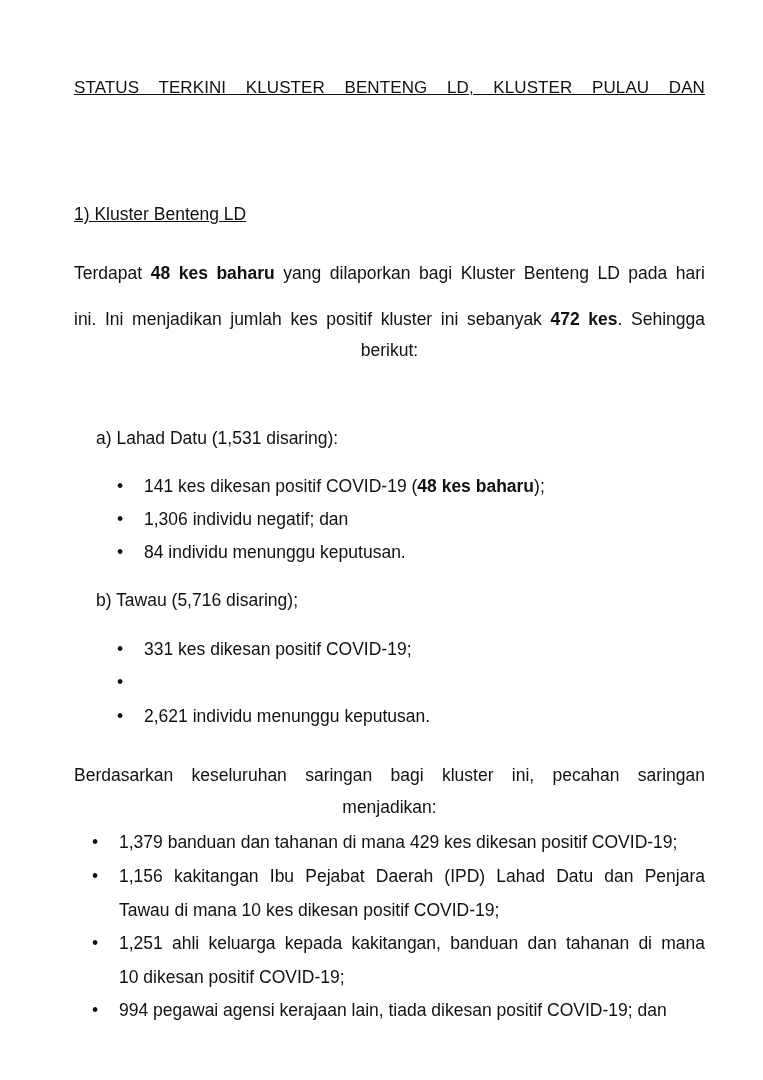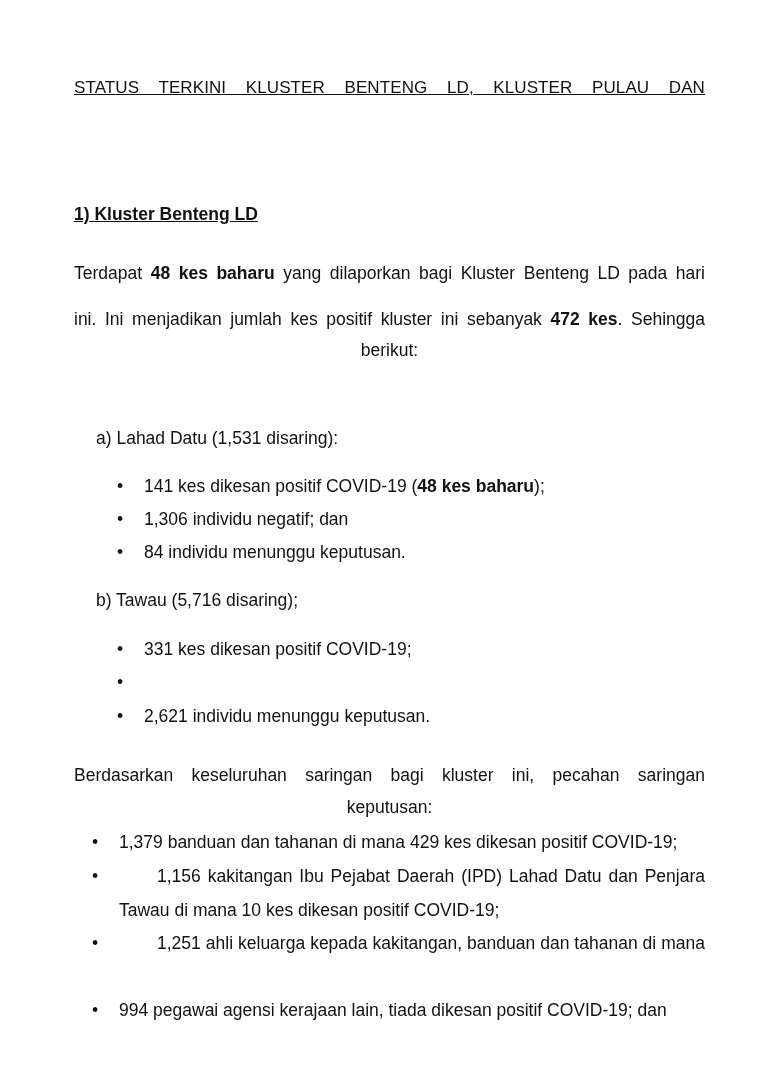--- a/index.html
+++ b/index.html
@@ -12,34 +12,34 @@
   .title {
     position: absolute; left: 0; top: 72px; width: 631px;
     font-weight: normal; text-decoration: underline; font-size: 17px;
     line-height: 32px; text-align: justify; text-align-last: left;
     letter-spacing: 0.1px;
   }
   .title .l1 { display: block; text-align: justify; text-align-last: justify; }
   .title .l2 { display: block; }
   .sec-head {
     position: absolute; left: 0; top: 202px;
-    font-weight: bold; text-decoration: underline; font-size: 17.5px; line-height: 24px;
+    font-weight: normal; text-decoration: underline; font-size: 17.5px; line-height: 24px;
   }
   .para {
     position: absolute; left: 0; width: 631px; line-height: 31.5px;
     text-align: justify;
   }
   .para .jl { display: block; text-align: justify; text-align-last: justify; margin-top: 14px; }
   .para .ll { display: block; text-align: center; }
   b { font-weight: bold; }
   .sub { position: absolute; left: 22px; line-height: 24px; }
   .bl { position: absolute; left: 70px; line-height: 24px; }
   .bl .dot, .bl2 .dot { position: absolute; left: -27px; top: 0; }
   .bl2 { position: absolute; left: 45px; width: 586px; line-height: 33.5px; }
-  .bl2 .jl { display: block; text-align: justify; text-align-last: justify; margin-left: 38px; }
+  .bl2 .jl { display: block; text-align: justify; text-align-last: justify; }
   .bl2 .ll { display: block; }
 </style>
 </head>
 <body>
 
 <div class="page">
 
   <div class="title">
     <span class="l1">STATUS TERKINI KLUSTER BENTENG LD,  KLUSTER PULAU DAN</span>
   </div>
@@ -59,34 +59,35 @@
   <div class="bl" style="top:540px;"><span class="dot">•</span><span>84 individu menunggu keputusan.</span></div>
 
   <div class="sub" style="top:588px;">b) Tawau (5,716 disaring);</div>
 
   <div class="bl" style="top:637px;"><span class="dot">•</span><span>331 kes dikesan positif COVID-19;</span></div>
   <div class="bl" style="top:670px;"><span class="dot">•</span></div>
   <div class="bl" style="top:704px;"><span class="dot">•</span><span>2,621 individu menunggu keputusan.</span></div>
 
   <div class="para" style="top:746px;">
     <span class="jl">Berdasarkan keseluruhan saringan bagi kluster ini, pecahan saringan</span>
-    <span class="ll">keputusan:</span>
+    <span class="ll">menjadikan:</span>
   </div>
 
   <div class="bl2" style="top:826px;">
       <span class="dot">•</span>
       <span class="ll">1,379 banduan dan tahanan di mana 429 kes dikesan positif COVID-19;</span>
     </div>
   <div class="bl2" style="top:860px;">
       <span class="dot">•</span>
       <span class="jl">1,156 kakitangan Ibu Pejabat Daerah (IPD) Lahad Datu dan Penjara</span>
       <span class="ll">Tawau di mana 10 kes dikesan positif COVID-19;</span>
     </div>
   <div class="bl2" style="top:927px;">
       <span class="dot">•</span>
       <span class="jl">1,251 ahli keluarga kepada kakitangan, banduan dan tahanan di mana</span>
+      <span class="ll">10 dikesan positif COVID-19;</span>
     </div>
   <div class="bl2" style="top:994px;">
       <span class="dot">•</span>
       <span class="ll">994 pegawai agensi kerajaan lain, tiada dikesan positif COVID-19; dan</span>
     </div>
 
 </div>
 
 </body></html>

